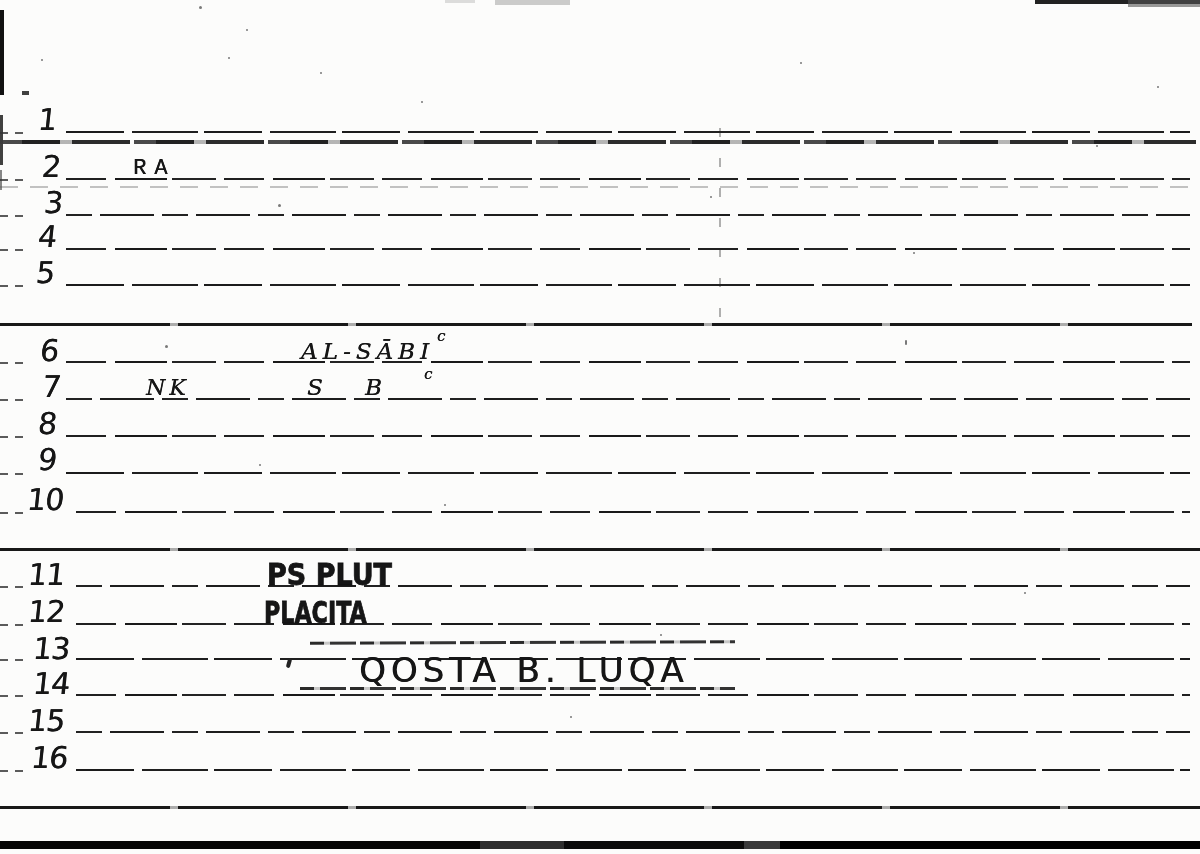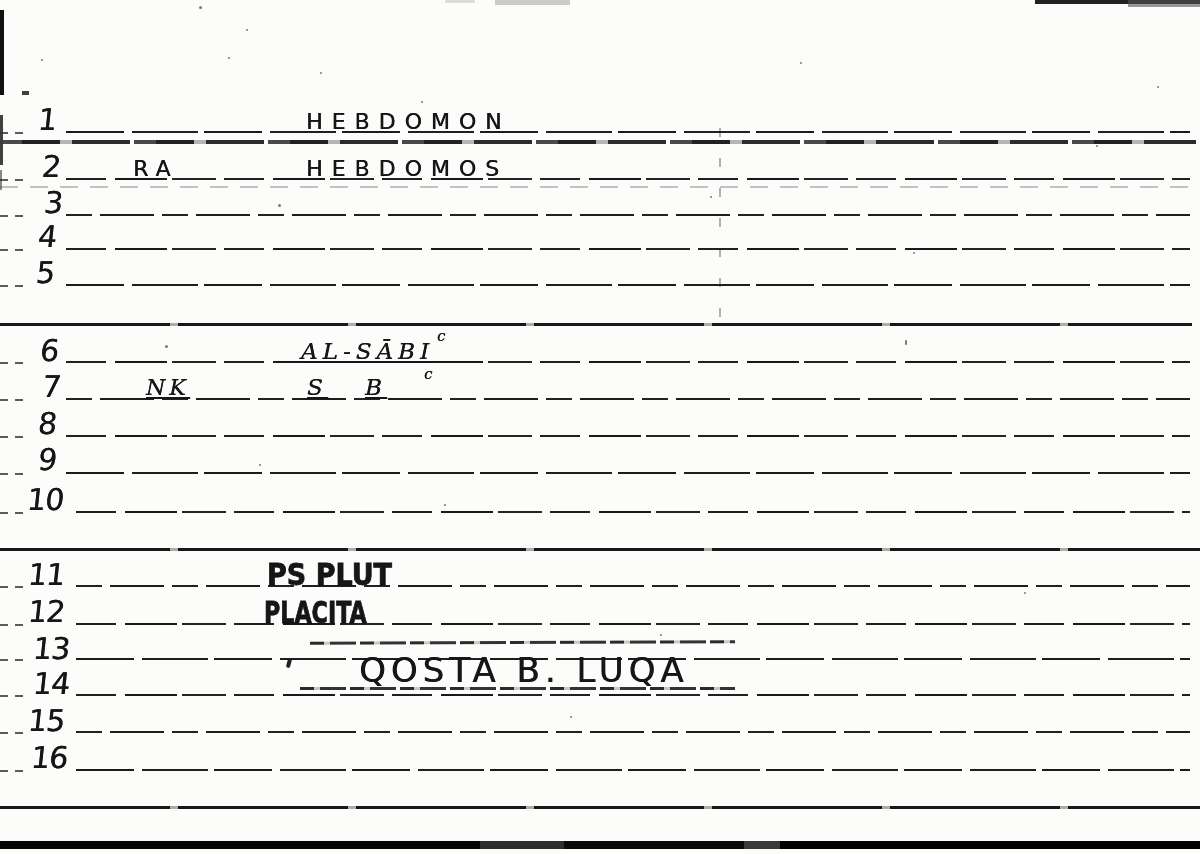--- a/index.html
+++ b/index.html
@@ -20,21 +20,21 @@
     background:repeating-linear-gradient(90deg,#3a3a3a 0 22px,#0f0f0f 22px 60px,rgba(60,60,60,.4) 60px 72px,#1a1a1a 72px 130px,rgba(0,0,0,0) 130px 134px);}
   .pencil{position:absolute;height:2.5px;
     background:repeating-linear-gradient(90deg,#2a2a2a 0 14px,rgba(42,42,42,.25) 14px 20px,#333 20px 46px,rgba(0,0,0,0) 46px 50px);}
   .bottombar{position:absolute;left:0;top:841px;width:1200px;height:8px;
     background:linear-gradient(90deg,#050505 0 40%,#2e2e2e 40% 47%,#0a0a0a 47% 62%,#3a3a3a 62% 65%,#000 65% 100%);}
   
   .num{position:absolute;font-size:30px;letter-spacing:-1px;
     transform:skewX(-6deg);text-shadow:.4px 0 currentColor;}
   .caps{position:absolute;font-size:22px;letter-spacing:9px;text-shadow:.4px 0 currentColor;}
   .hand-it{position:absolute;font-family:"DejaVu Serif",serif;font-style:italic;
-    font-size:23px;letter-spacing:5px;text-shadow:.3px 0 currentColor;text-decoration:underline;}
+    font-size:23px;letter-spacing:5px;text-shadow:.3px 0 currentColor;}
   .marker{position:absolute;font-weight:bold;font-size:30px;letter-spacing:0px;
     -webkit-text-stroke:.8px #111;display:inline-block;transform-origin:left bottom;}
   .handnum{position:absolute;font-size:22px;letter-spacing:1px;white-space:pre;
     text-shadow:.4px 0 currentColor;}
   .bigcaps{position:absolute;font-size:34px;letter-spacing:5px;text-shadow:.6px 0 currentColor;}
   .sup{position:absolute;font-family:"DejaVu Serif",serif;font-style:italic;
     font-size:15px;text-shadow:.3px 0 currentColor;}
   
   .edge{position:absolute;background:#111;}
   .speck{position:absolute;width:3px;height:3px;border-radius:50%;background:#333;opacity:.65;}
@@ -57,28 +57,26 @@
   <div class="edge" style="left:445px;top:0;width:30px;height:3px;background:#bbb;opacity:.5;"></div>
   <div class="edge" style="left:1035px;top:0;width:165px;height:4px;background:#222;"></div>
   <div class="edge" style="left:1128px;top:0;width:72px;height:7px;background:#555;opacity:.6;"></div>
   <div class="edge" style="left:22px;top:91px;width:7px;height:4px;opacity:.8;"></div>
   <div class="vfold"></div>
 
   <span class="num" style="left:38px;top:102px;">1</span>
   <div class="stub" style="top:132px;"></div>
   <div class="rule rA" style="left:66px;top:131px;width:1124px;"></div>
   <div class="smudge" style="left:0;top:140px;width:1196px;"></div>
-  <span class="caps" style="left:306px;top:109px;">HEBDOMON</span>
 
   <span class="num" style="left:42px;top:149px;">2</span>
   <div class="stub" style="top:179px;"></div>
   <div class="rule rB" style="left:66px;top:178px;width:1124px;"></div>
   <div class="subdash" style="left:0;top:186px;width:1190px;"></div>
-  <span class="caps" style="left:133px;top:156px;letter-spacing:8px;">RA</span>
-  <span class="caps" style="left:306px;top:156px;">HEBDOMOS</span>
+  <span class="caps" style="left:133px;top:156px;letter-spacing:8px;font-family:Liberation Mono, monospace;">RA</span>
 
   <span class="num" style="left:44px;top:185px;">3</span>
   <div class="stub" style="top:215px;"></div>
   <div class="rule rD" style="left:66px;top:214px;width:1124px;"></div>
 
   <span class="num" style="left:38px;top:219px;">4</span>
   <div class="stub" style="top:249px;"></div>
   <div class="rule rB" style="left:66px;top:248px;width:1124px;"></div>
 
   <span class="num" style="left:36px;top:255px;">5</span>

